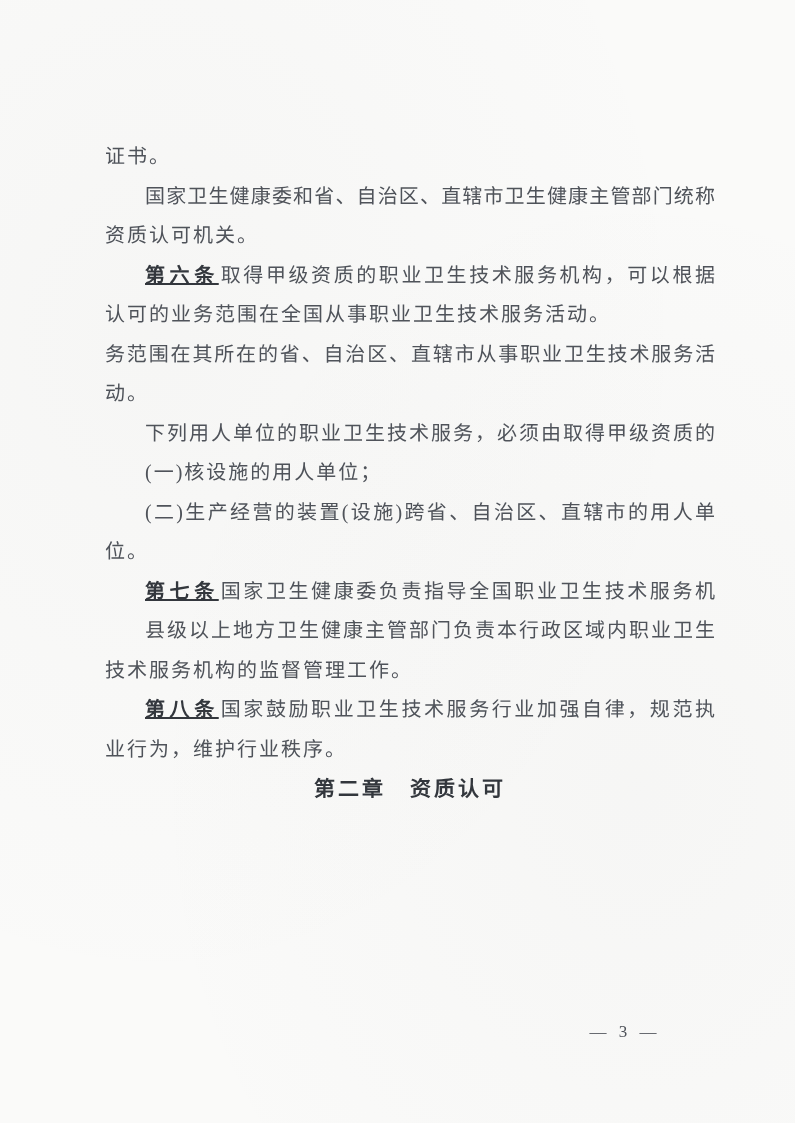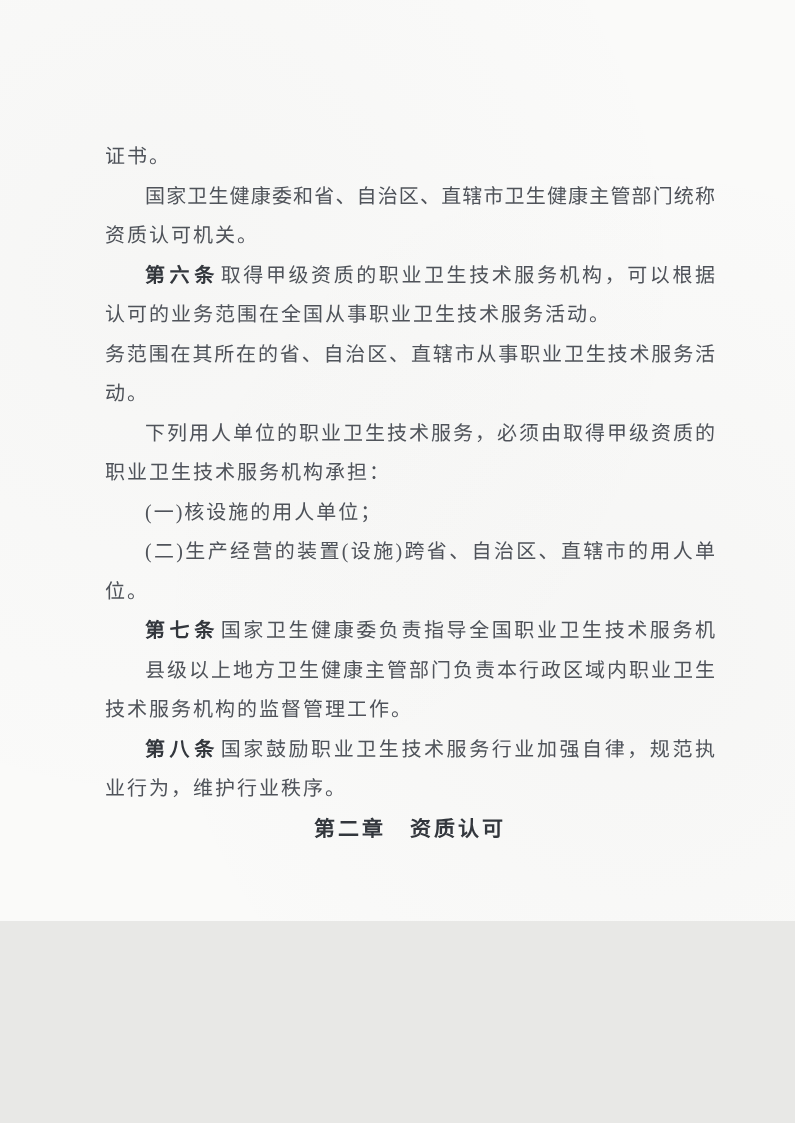--- a/index.html
+++ b/index.html
@@ -1,18 +1,18 @@
 <!DOCTYPE html>
 <html lang="zh-CN"><head>
 <meta charset="utf-8">
 <style>
   html,body{margin:0;padding:0;background:#e8e8e6;}
   .page{
     position:relative;
-    width:795px;height:921px;
+    width:795px;height:1123px;
     margin:0 auto;
     background:
       radial-gradient(ellipse at 20% 30%, rgba(120,120,115,0.03), rgba(0,0,0,0) 60%),
       radial-gradient(ellipse at 80% 70%, rgba(120,120,115,0.03), rgba(0,0,0,0) 55%),
       #fafaf9;
     overflow:hidden;
     font-family:"Liberation Serif","DejaVu Serif",serif;
   }
   .textcol{
     position:absolute;
@@ -33,20 +33,21 @@
     text-align:justify;
     text-align-last:justify;
   }
   .line.indent{ text-indent:40px; }
   .term{
     font-family:"Liberation Sans","DejaVu Sans",sans-serif;
     font-weight:bold;
     color:#33373d;
     margin-right:2px;
     letter-spacing:2px;
+    text-decoration:underline;
   }
   .chapter-heading{
     height:39.5px;
     line-height:39.5px;
     text-align:center;
     font-family:"Liberation Sans","DejaVu Sans",sans-serif;
     font-weight:bold;
     font-size:21px;
     color:#33373d;
     letter-spacing:3px;
@@ -69,21 +70,20 @@
 <div class="page">
   <div class="textcol">
       <div class="line">证书。</div>
       <div class="line indent fill">国家卫生健康委和省、自治区、直辖市卫生健康主管部门统称</div>
       <div class="line">资质认可机关。</div>
       <div class="line indent fill"><span class="term">第六条</span>取得甲级资质的职业卫生技术服务机构，可以根据</div>
       <div class="line">认可的业务范围在全国从事职业卫生技术服务活动。</div>
       <div class="line fill">务范围在其所在的省、自治区、直辖市从事职业卫生技术服务活</div>
       <div class="line">动。</div>
       <div class="line indent fill">下列用人单位的职业卫生技术服务，必须由取得甲级资质的</div>
-      <div class="line">职业卫生技术服务机构承担：</div>
       <div class="line indent">(一)核设施的用人单位；</div>
       <div class="line indent fill">(二)生产经营的装置(设施)跨省、自治区、直辖市的用人单</div>
       <div class="line">位。</div>
       <div class="line indent fill"><span class="term">第七条</span>国家卫生健康委负责指导全国职业卫生技术服务机</div>
       <div class="line indent fill">县级以上地方卫生健康主管部门负责本行政区域内职业卫生</div>
       <div class="line">技术服务机构的监督管理工作。</div>
       <div class="line indent fill"><span class="term">第八条</span>国家鼓励职业卫生技术服务行业加强自律，规范执</div>
       <div class="line">业行为，维护行业秩序。</div>
       <div class="chapter-heading"><span class="chapter-number">第二章</span><span>资质认可</span></div>
     </div>

